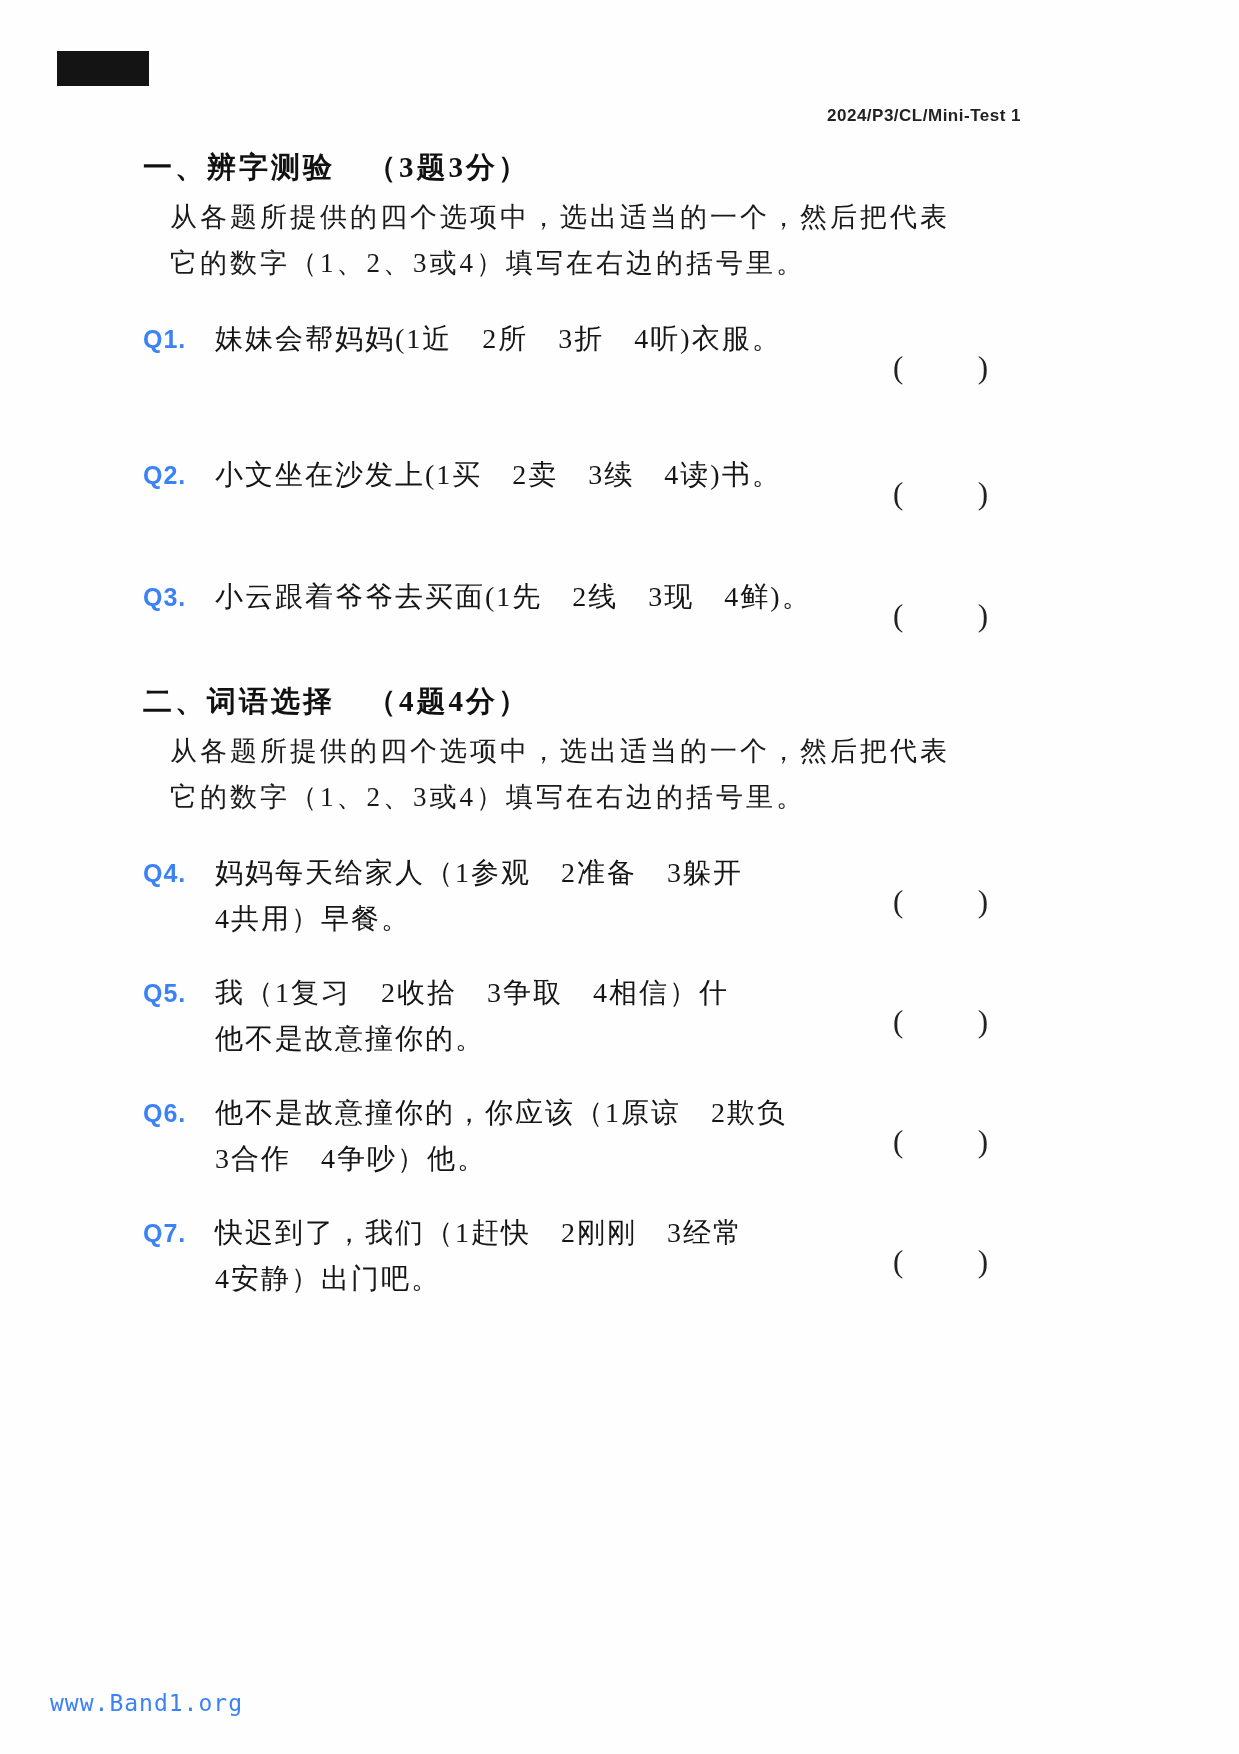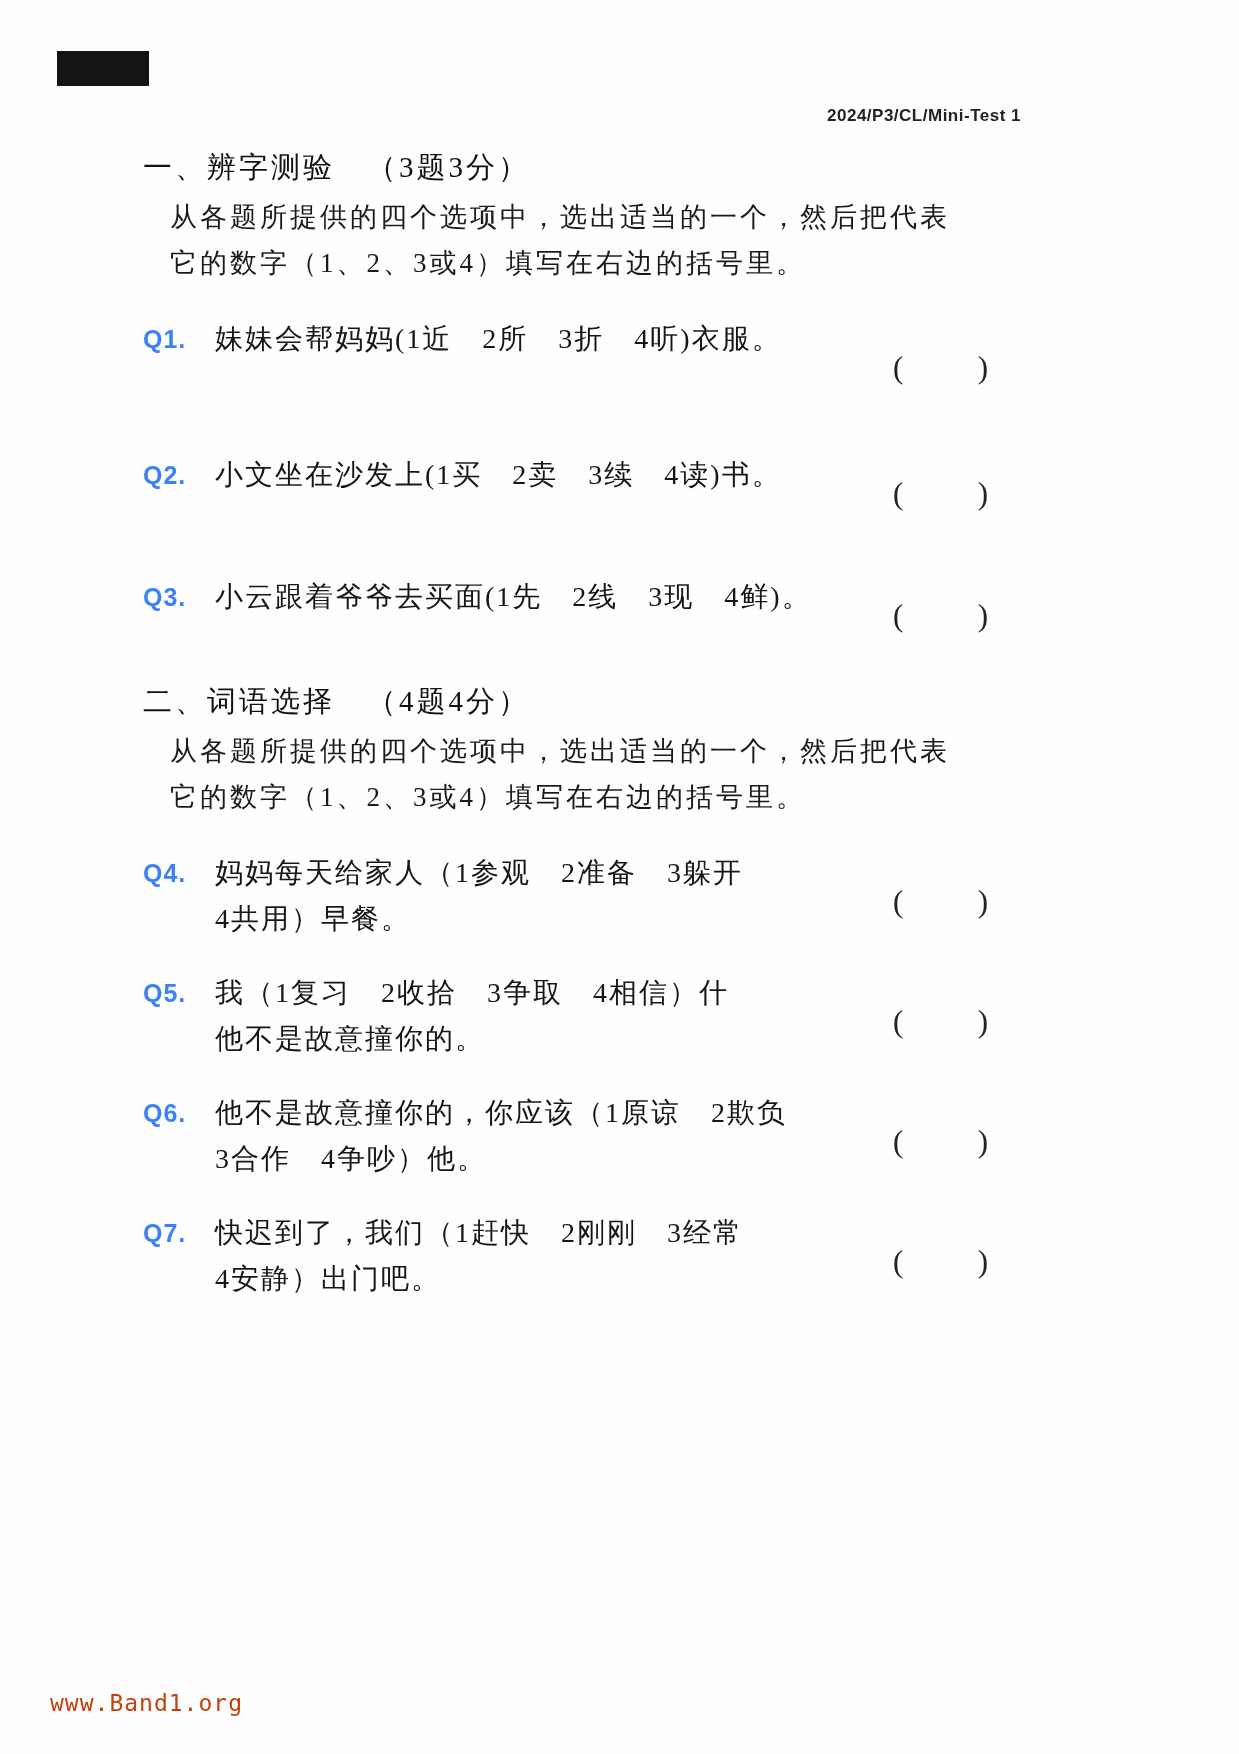--- a/index.html
+++ b/index.html
@@ -19,21 +19,21 @@
     background:#141414;
   }
   .doc-ref{
     position:absolute;top:106px;right:229px;
     font-family:"Liberation Sans", sans-serif;
     font-weight:bold;font-size:17px;color:#222;
     letter-spacing:0.5px;
   }
   .sec-title{
     position:absolute;left:143px;
-    font-weight:normal;font-size:29px;letter-spacing:3px;color:#111;
+    font-weight:bold;font-size:29px;letter-spacing:3px;color:#111;
   }
   .instructions{
     position:absolute;left:143px;width:880px;
     font-size:27px;line-height:46px;letter-spacing:3px;color:#1a1a1a;margin-left:27px;
   }
   .question{
     position:absolute;left:143px;width:820px;
     font-size:28px;line-height:46px;letter-spacing:2px;color:#161616;
   }
   .qlabel{
@@ -44,21 +44,21 @@
   .qtext{margin-left:72px;}
   .bracket{
     position:absolute;left:893px;width:95px;
     display:flex;justify-content:space-between;
     font-size:31px;color:#222;
     font-family:"Liberation Serif", serif;
   }
   .watermark{
     position:absolute;left:50px;top:1690px;
     font-family:"DejaVu Sans Mono", monospace;
-    font-size:23px;color:#c2410c;letter-spacing:1px;
+    font-size:23px;color:#3b82f6;letter-spacing:1px;
   }
 </style>
 </head>
 <body>
 
 <div class="page">
 
   <div class="redaction"></div>
 
   <div class="doc-ref">2024/P3/CL/Mini-Test 1</div>

